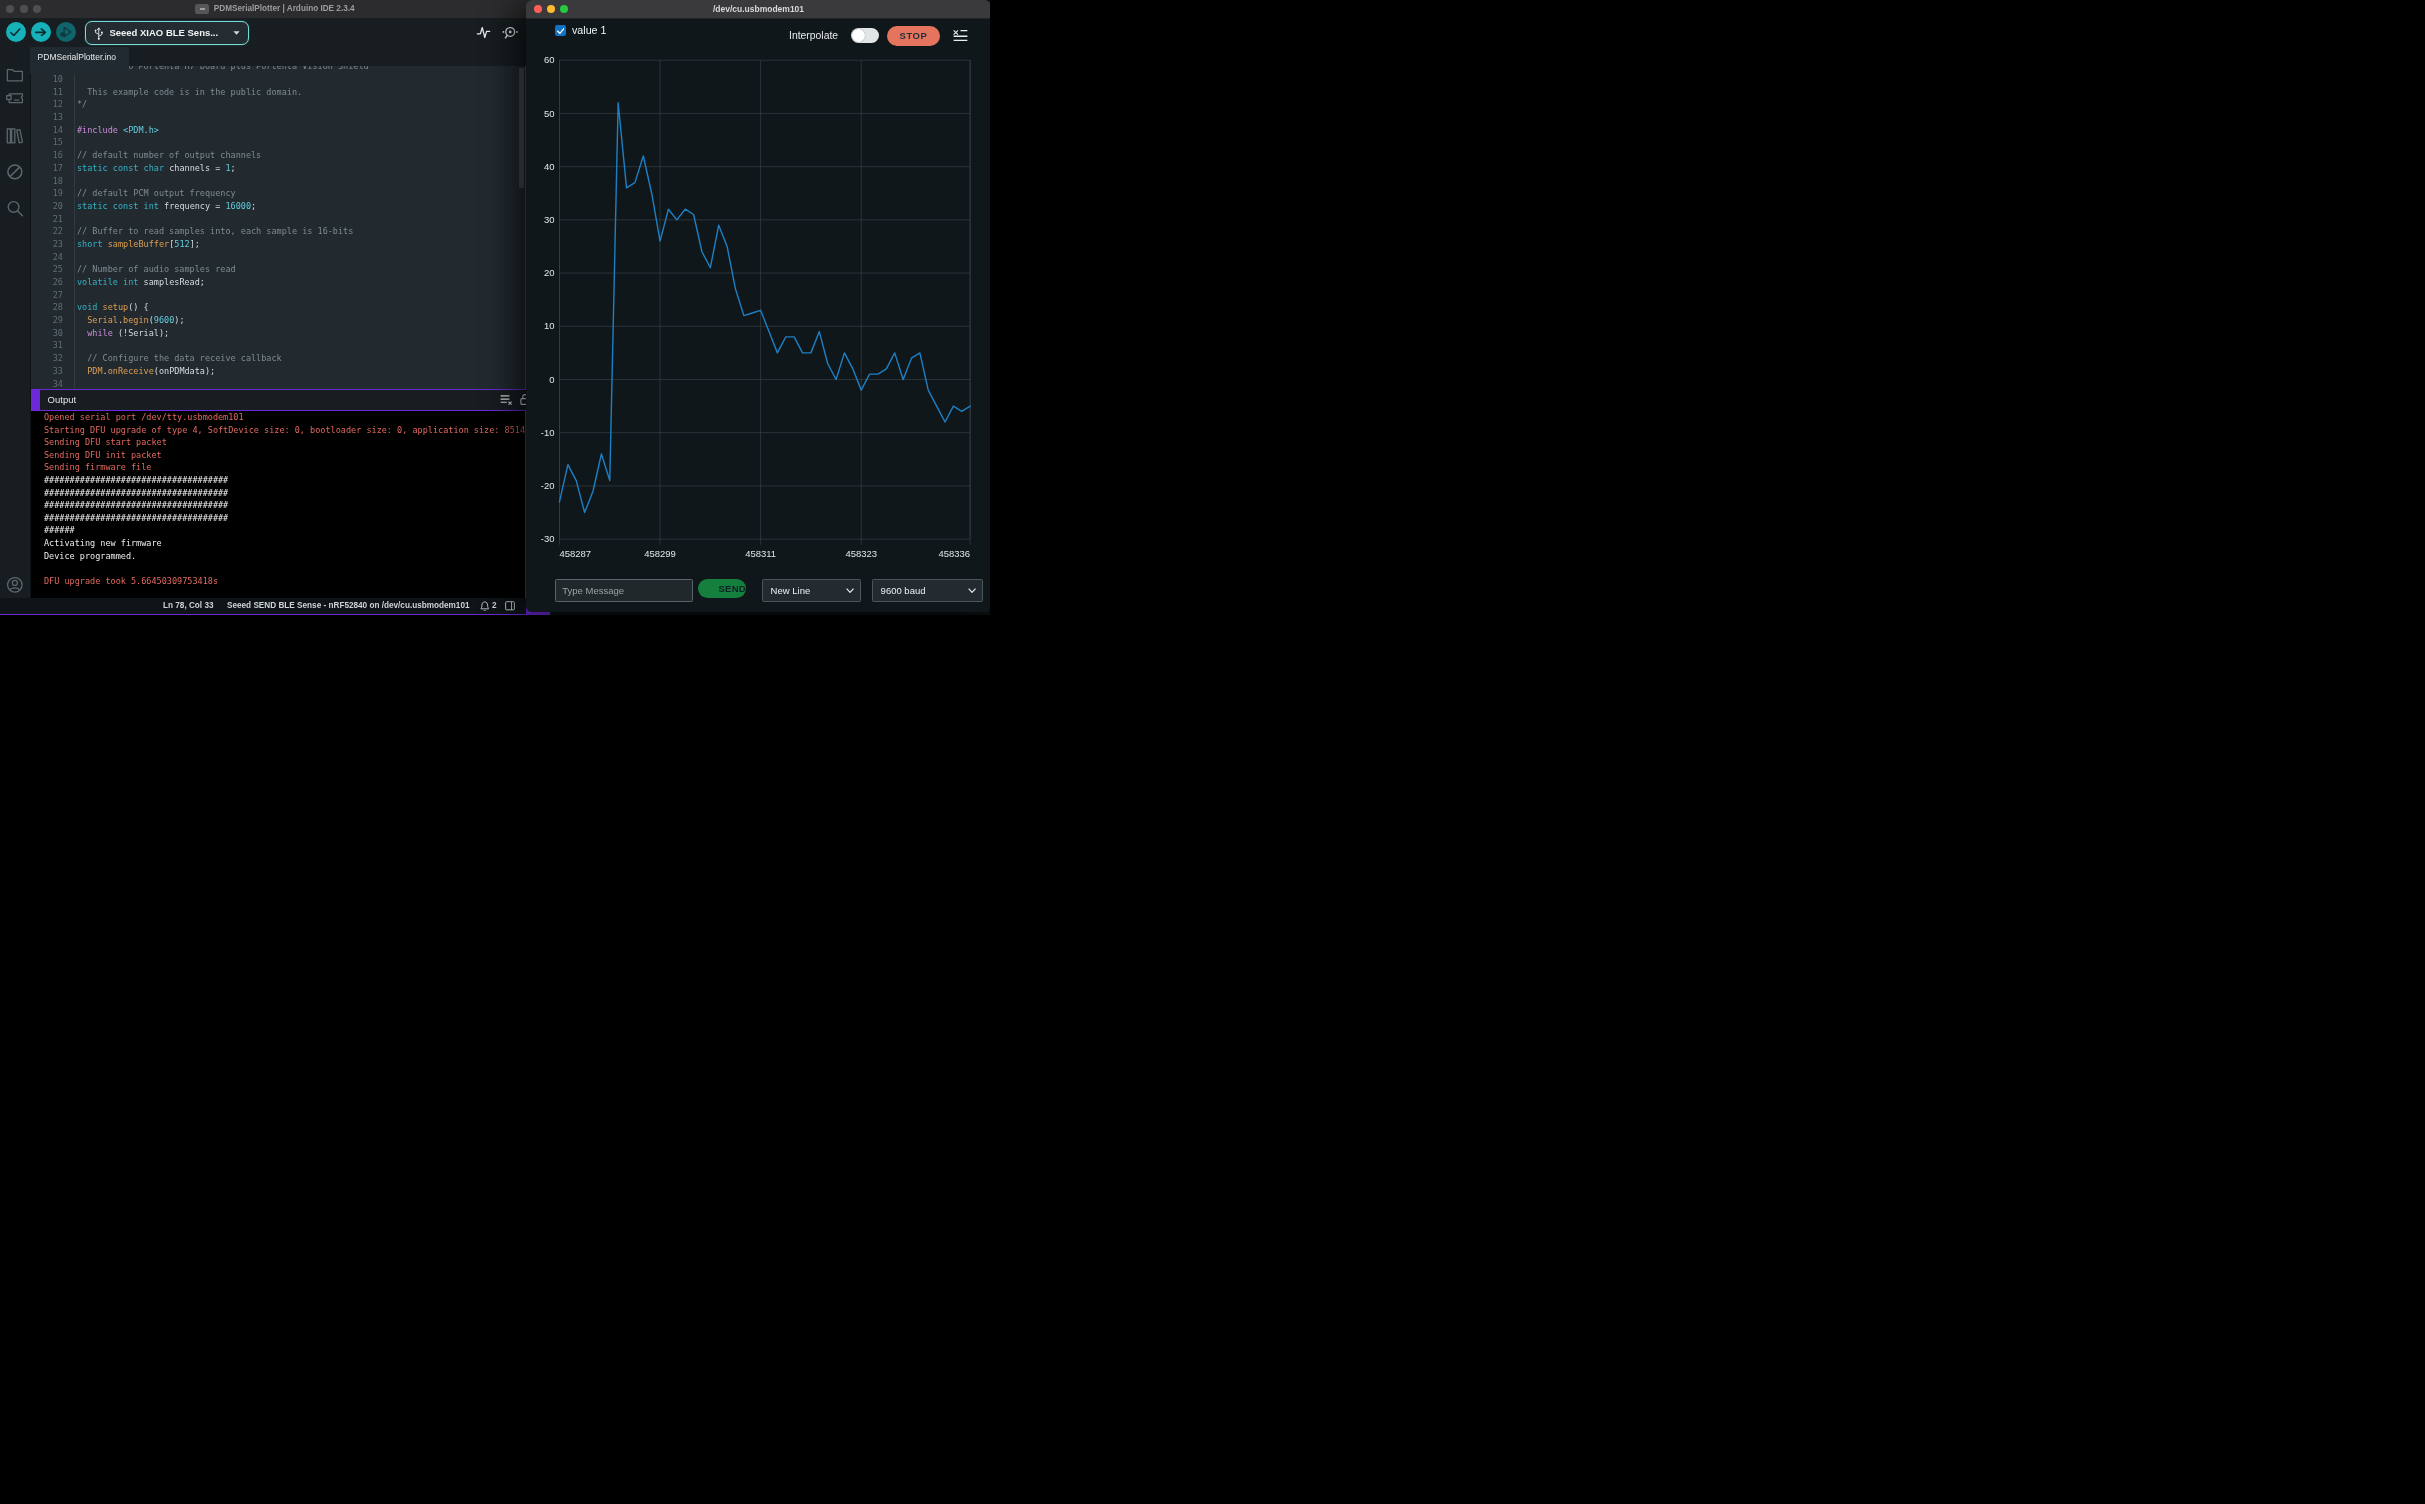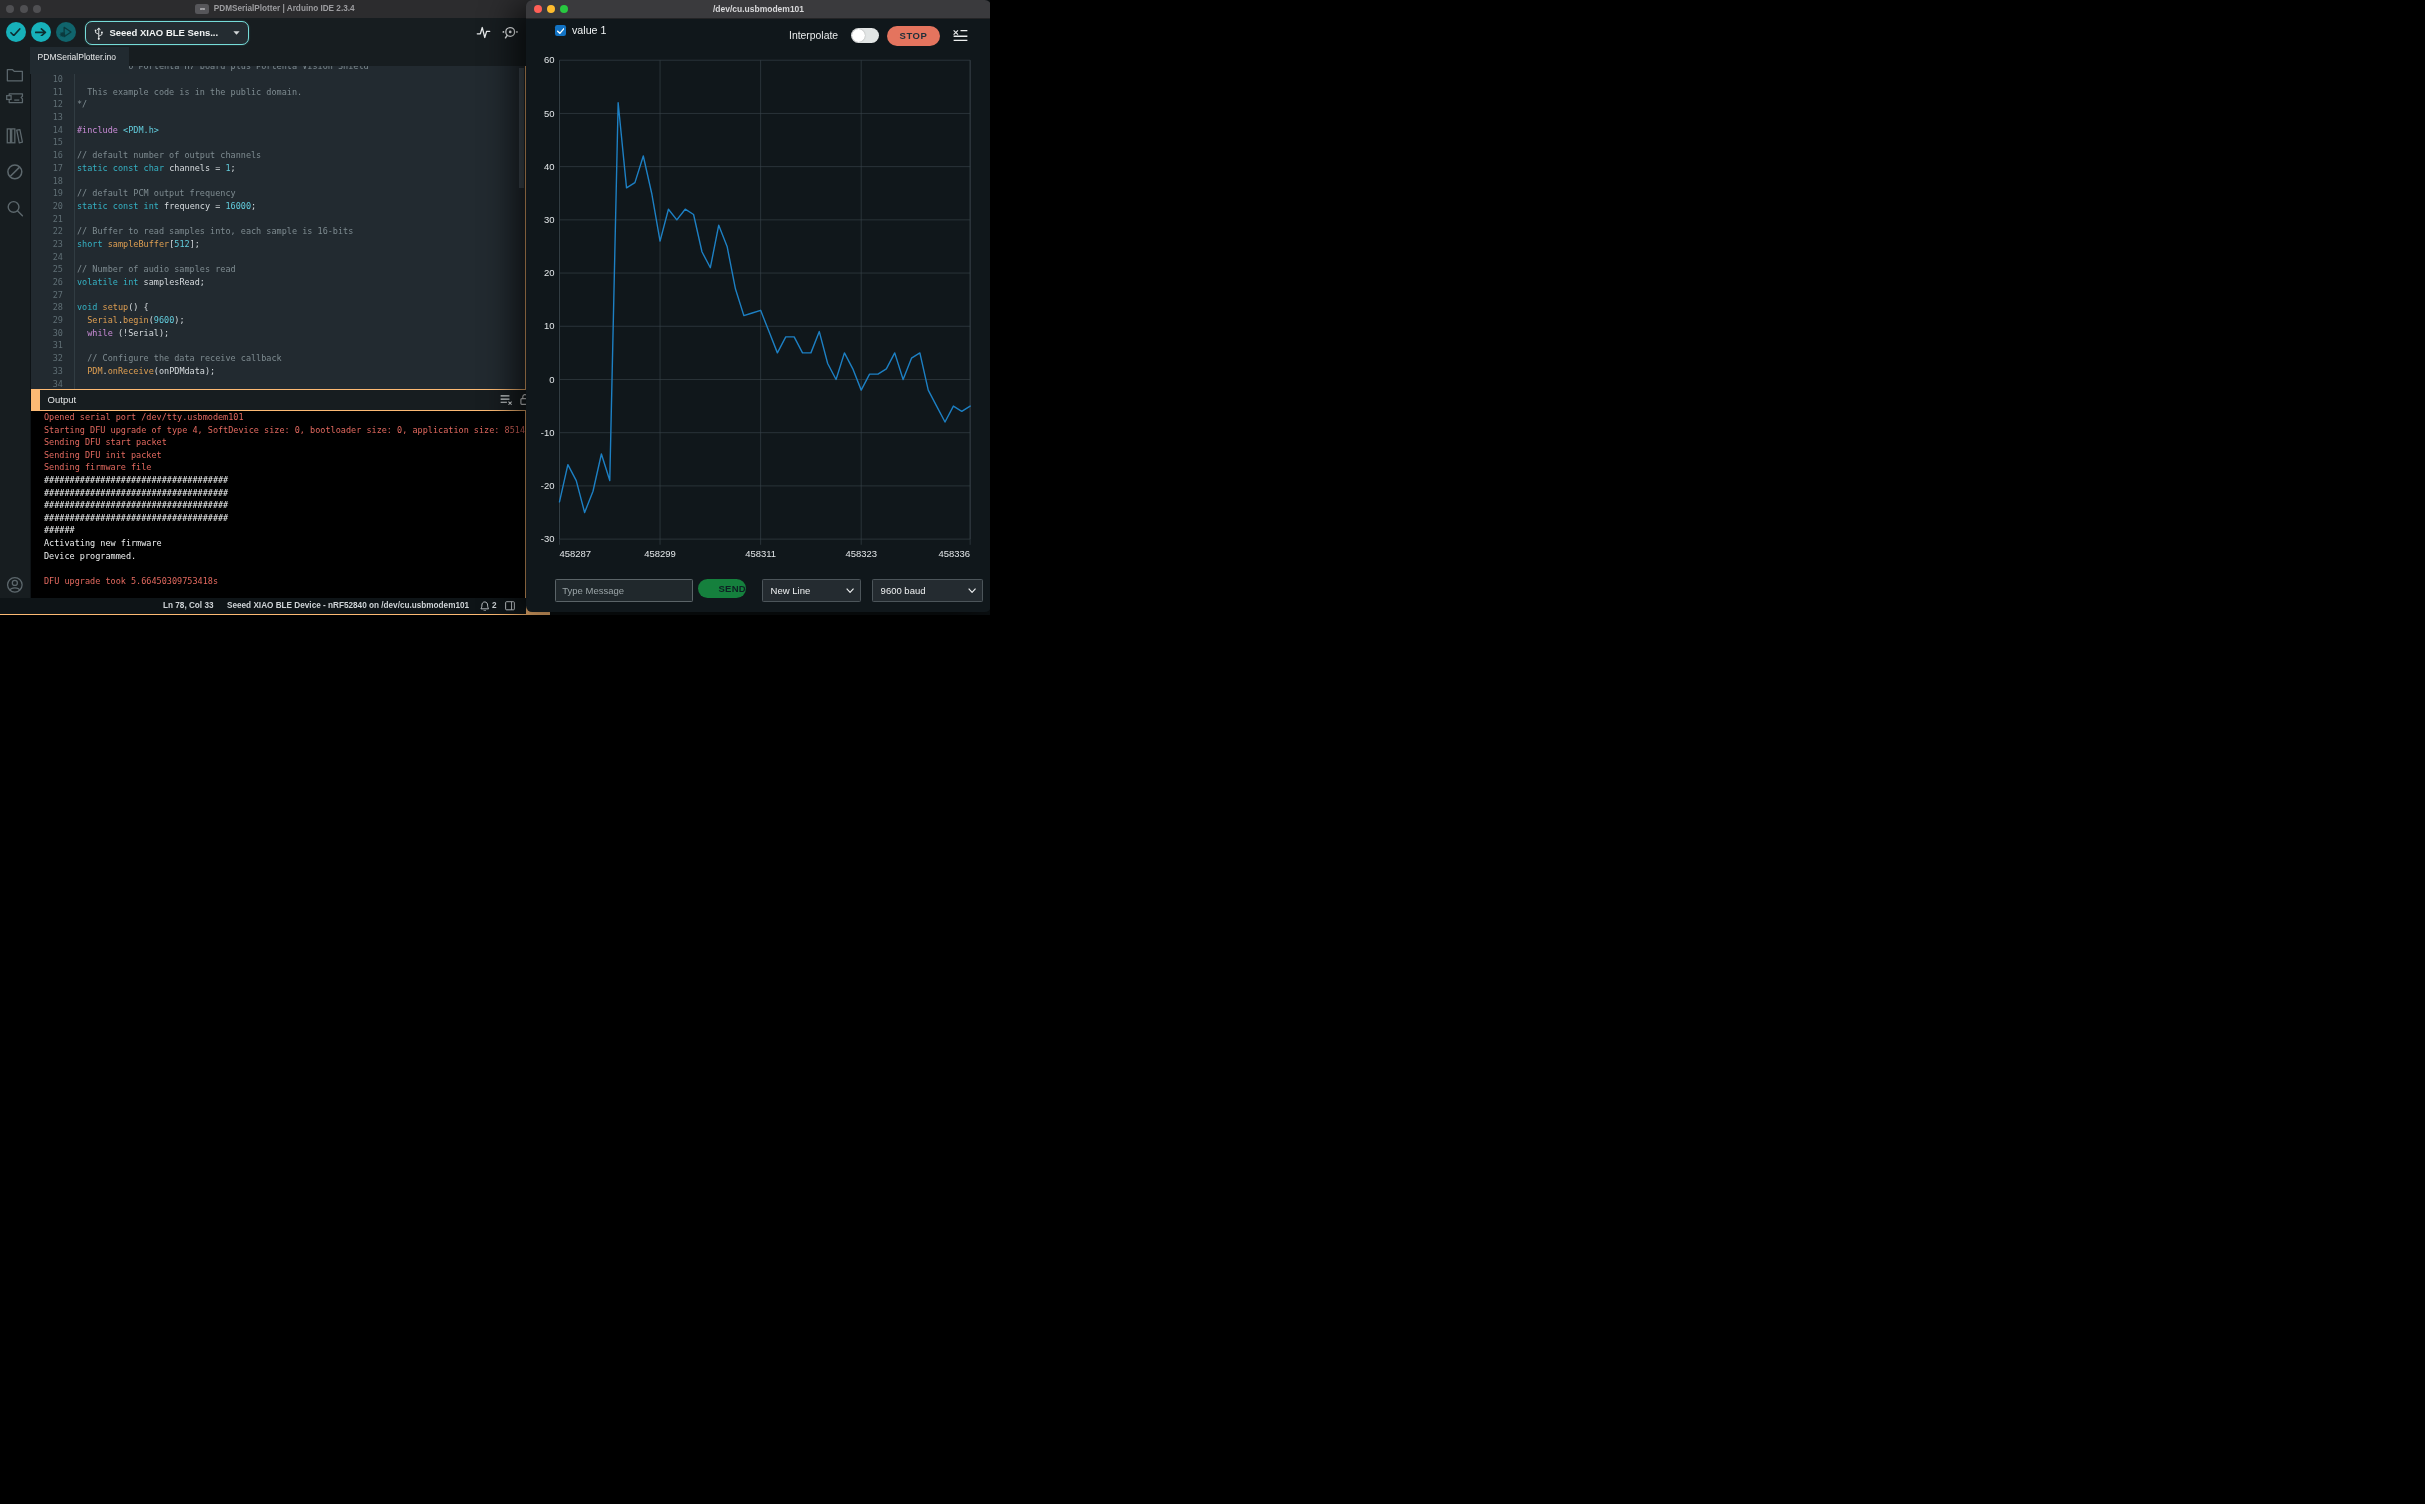--- a/index.html
+++ b/index.html
@@ -1,21 +1,21 @@
 <!DOCTYPE html>
 <html style="font-size:10px"><head>
 <meta charset="utf-8">
 <style>
   html,body{margin:0;padding:0;background:#000;width:990px;height:615px;overflow:hidden;
     font-family:"Liberation Sans",sans-serif;-webkit-font-smoothing:antialiased;}
   .abs{position:absolute;}
   #stage{position:relative;width:990px;height:615px;background:#0b0f11;}
 
   
-  #ide{position:absolute;left:0;top:0;width:550px;height:615px;background:#fdba74;}
+  #ide{position:absolute;left:0;top:0;width:550px;height:615px;background:#6d28d9;}
   #ide-titlebar{position:absolute;left:0;top:0;width:100%;height:17.7px;background:#2c2c2e;border-bottom:0.6px solid #161616;}
   .tl{position:absolute;top:4.7px;width:8.2px;height:8.2px;border-radius:50%;}
   .tl.grey{background:#4f4f52;}
   #ide-title{position:absolute;left:0;top:0;width:550px;height:17.7px;display:flex;align-items:center;justify-content:center;
     color:#9d9da0;font-size:8.2px;font-weight:bold;gap:4.4px;}
   .app-badge{display:inline-flex;align-items:center;justify-content:center;width:14px;height:10px;border-radius:2.5px;
     background:#56565a;color:#cfcfd2;font-size:7px;font-weight:bold;}
   #toolbar{position:absolute;left:0;top:18.3px;width:100%;height:29px;background:#171d20;}
   .tool-circle{position:absolute;top:3.8px;width:20px;height:20px;border-radius:50%;display:flex;align-items:center;justify-content:center;}
   .tc-bright{background:#17b1ba;}
@@ -247,21 +247,21 @@
       </svg>
       <svg class="side-ic" style="top:529px" width="17.7" height="17.7" viewBox="0 0 28 28">
         <circle cx="14" cy="14" r="11.5" stroke="#5d686d" stroke-width="2" fill="none"></circle>
         <circle cx="14" cy="11" r="4" stroke="#5d686d" stroke-width="2" fill="none"></circle>
         <path d="M6.5 22.5 C8 17.5 20 17.5 21.5 22.5" stroke="#5d686d" stroke-width="2" fill="none"></path>
       </svg>
     </div>
 
     <div id="statusbar">
       <span class="pos">Ln 78, Col 33</span>
-      <span class="brd">Seeed XIAO BLE Device - nRF52840 on /dev/cu.usbmodem101</span>
+      <span class="brd">Seeed SEND BLE Sense - nRF52840 on /dev/cu.usbmodem101</span>
       <svg id="sb-bell" width="9.5" height="10.7" viewBox="0 0 15 17">
         <path d="M7.5 1.5 C10.5 1.5 12 3.8 12 6.5 C12 10.5 13.5 11.5 13.5 12.5 H1.5 C1.5 11.5 3 10.5 3 6.5 C3 3.8 4.5 1.5 7.5 1.5 Z" stroke="#ced3d6" stroke-width="1.4" fill="none"></path>
         <path d="M6 14.8 a1.6 1.6 0 0 0 3 0" stroke="#ced3d6" stroke-width="1.4" fill="none"></path>
       </svg>
       <span id="sb-count">2</span>
       <svg id="sb-panel" width="10" height="9.5" viewBox="0 0 16 15">
         <rect x="1" y="1" width="14" height="13" rx="1.5" stroke="#ced3d6" stroke-width="1.5" fill="none"></rect>
         <path d="M10.5 1 V14" stroke="#ced3d6" stroke-width="1.5"></path>
       </svg>
     </div>

